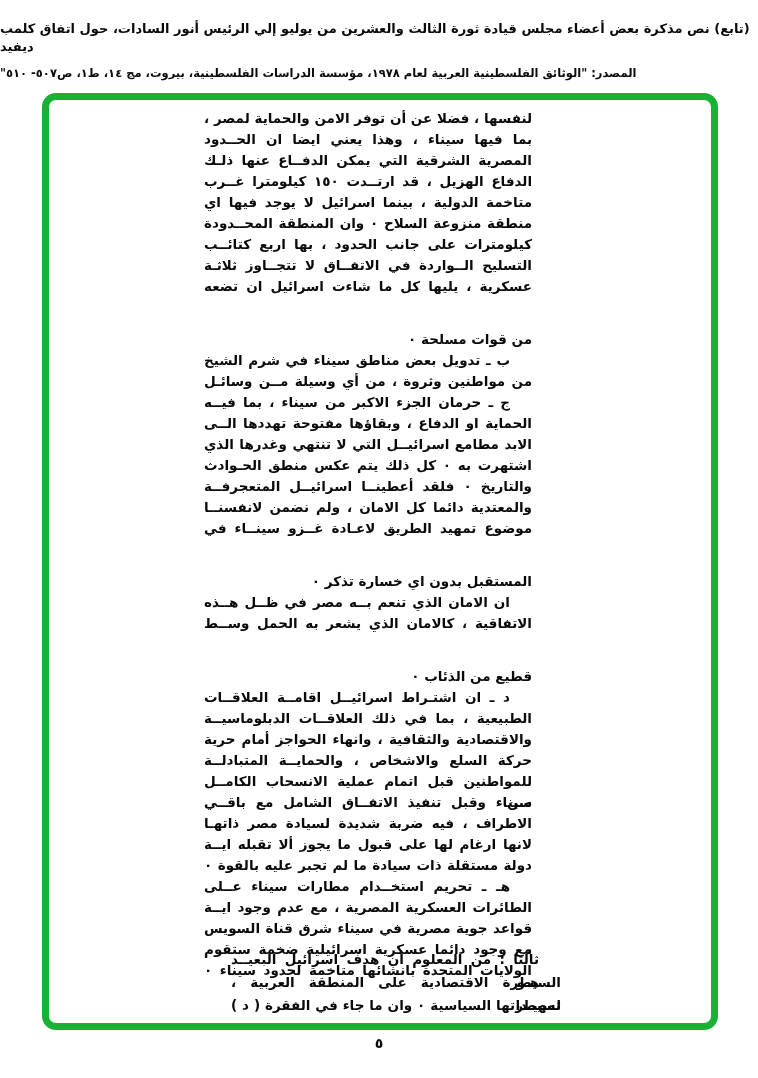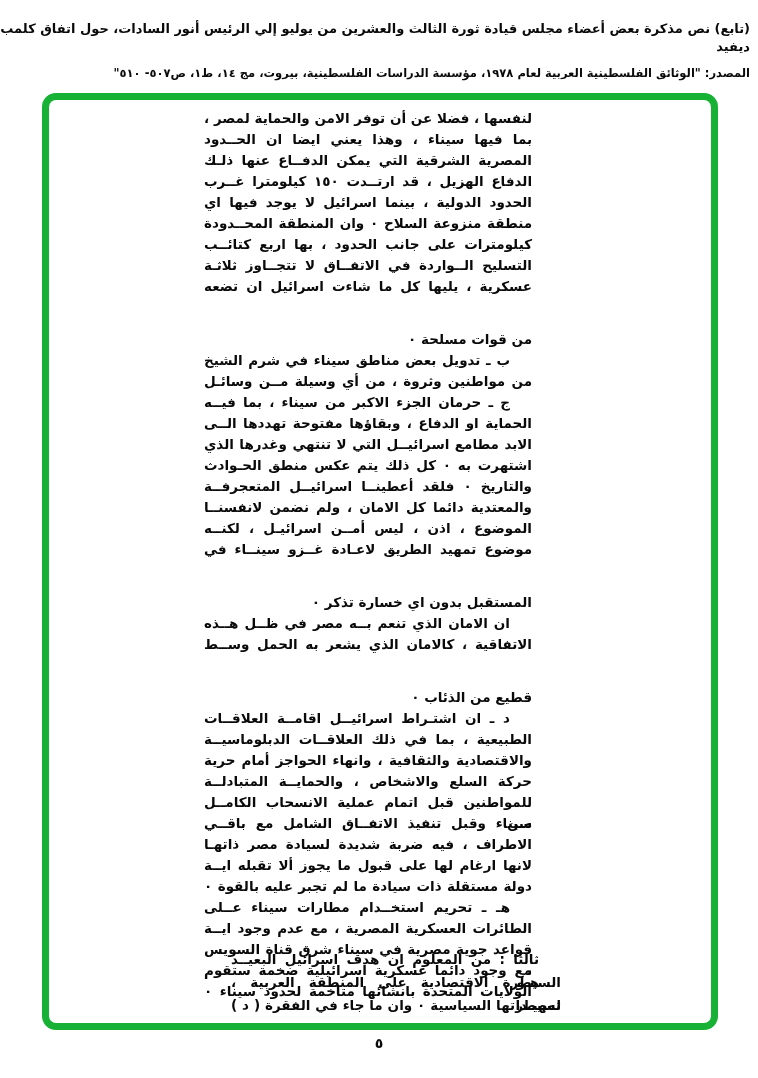--- a/index.html
+++ b/index.html
@@ -1,21 +1,21 @@
 <!DOCTYPE html>
 <html lang="ar"><head>
 <meta charset="utf-8">
 <style>
   html,body{margin:0;padding:0;}
   body{
     width:758px;height:1078px;position:relative;background:#ffffff;
     font-family:"DejaVu Sans", sans-serif;color:#0a0a0a;overflow:hidden;
   }
   .header{
-    position:absolute;top:20px;left:0;right:8px;text-align:right;
+    position:absolute;top:20px;left:0;right:8px;text-align:left;
     direction:rtl;font-weight:bold;
   }
   .header .h1{font-size:13px;line-height:18px;}
   .header .h2{font-size:11.5px;line-height:16px;margin-top:9px;}
   .frame{
     position:absolute;left:42px;top:93px;width:662px;height:923px;
     border:7px solid #17b135;border-radius:14px;background:#ffffff;
   }
   .main-text{
     position:absolute;left:166px;top:108px;width:366px;direction:rtl;
@@ -44,35 +44,34 @@
   <div class="h2">المصدر: "الوثائق الفلسطينية العربية لعام ١٩٧٨، مؤسسة الدراسات الفلسطينية، بيروت، مج ١٤، ط١، ص٥٠٧- ٥١٠"</div>
 </div>
 
 <div class="frame"></div>
 
 <div class="main-text">
     <div class="line j">لنفسها ، فضلا عن أن توفر الامن والحماية لمصر ،</div>
     <div class="line j">بما فيها سيناء ، وهذا يعني ايضا ان الحــدود</div>
     <div class="line j">المصرية الشرقية التي يمكن الدفــاع عنها ذلـك</div>
     <div class="line j">الدفاع الهزيل ، قد ارتــدت ١٥٠ كيلومترا غــرب</div>
-    <div class="line j">الحدود الدولية ، بينما اسرائيل لا يوجد فيها اي</div>
+    <div class="line j">متاخمة الدولية ، بينما اسرائيل لا يوجد فيها اي</div>
     <div class="line j">منطقة منزوعة السلاح ٠ وان المنطقة المحــدودة</div>
     <div class="line j">كيلومترات على جانب الحدود ، بها اربع كتائــب</div>
     <div class="line j">التسليح الــواردة في الاتفــاق لا تتجــاوز ثلاثـة</div>
     <div class="line j">عسكرية ، يليها كل ما شاءت اسرائيل ان تضعه</div>
     <div class="line r">من قوات مسلحة ٠</div>
     <div class="line j ind">ب ـ تدويل بعض مناطق سيناء في شرم الشيخ</div>
     <div class="line j">من مواطنين وثروة ، من أي وسيلة مــن وسائـل</div>
     <div class="line j ind">ج ـ حرمان الجزء الاكبر من سيناء ، بما فيــه</div>
     <div class="line j">الحماية او الدفاع ، وبقاؤها مفتوحة تهددها الــى</div>
     <div class="line j">الابد مطامع اسرائيــل التي لا تنتهي وغدرها الذي</div>
     <div class="line j">اشتهرت به ٠ كل ذلك يتم عكس منطق الحـوادث</div>
     <div class="line j">والتاريخ ٠ فلقد أعطينــا اسرائيــل المتعجرفــة</div>
     <div class="line j">والمعتدية دائما كل الامان ، ولم نضمن لانفسنــا</div>
-    <div class="line j">الموضوع ، اذن ، ليس أمــن اسرائيـل ، لكنــه</div>
     <div class="line j">موضوع تمهيد الطريق لاعـادة غــزو سينــاء في</div>
     <div class="line r">المستقبل بدون اي خسارة تذكر ٠</div>
     <div class="line j ind">ان الامان الذي تنعم بــه مصر في ظــل هــذه</div>
     <div class="line j">الاتفاقية ، كالامان الذي يشعر به الحمل وســط</div>
     <div class="line r">قطيع من الذئاب ٠</div>
     <div class="line j ind">د ـ ان اشتـراط اسرائيــل اقامــة العلاقــات</div>
     <div class="line j">الطبيعية ، بما في ذلك العلاقــات الدبلوماسيــة</div>
     <div class="line j">والاقتصادية والثقافية ، وانهاء الحواجز أمام حرية</div>
     <div class="line j">حركة السلع والاشخاص ، والحمايــة المتبادلــة</div>
     <div class="line j">للمواطنين قبل اتمام عملية الانسحاب الكامــل مـن</div>

